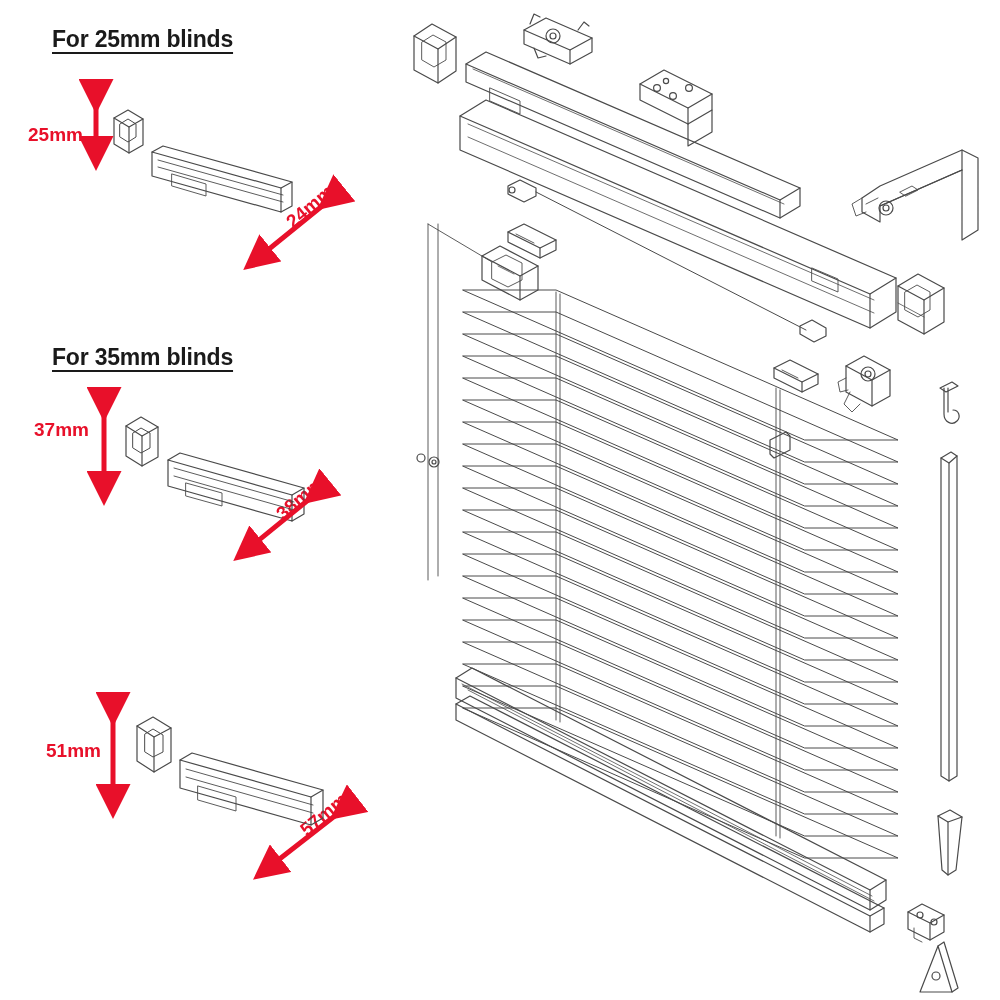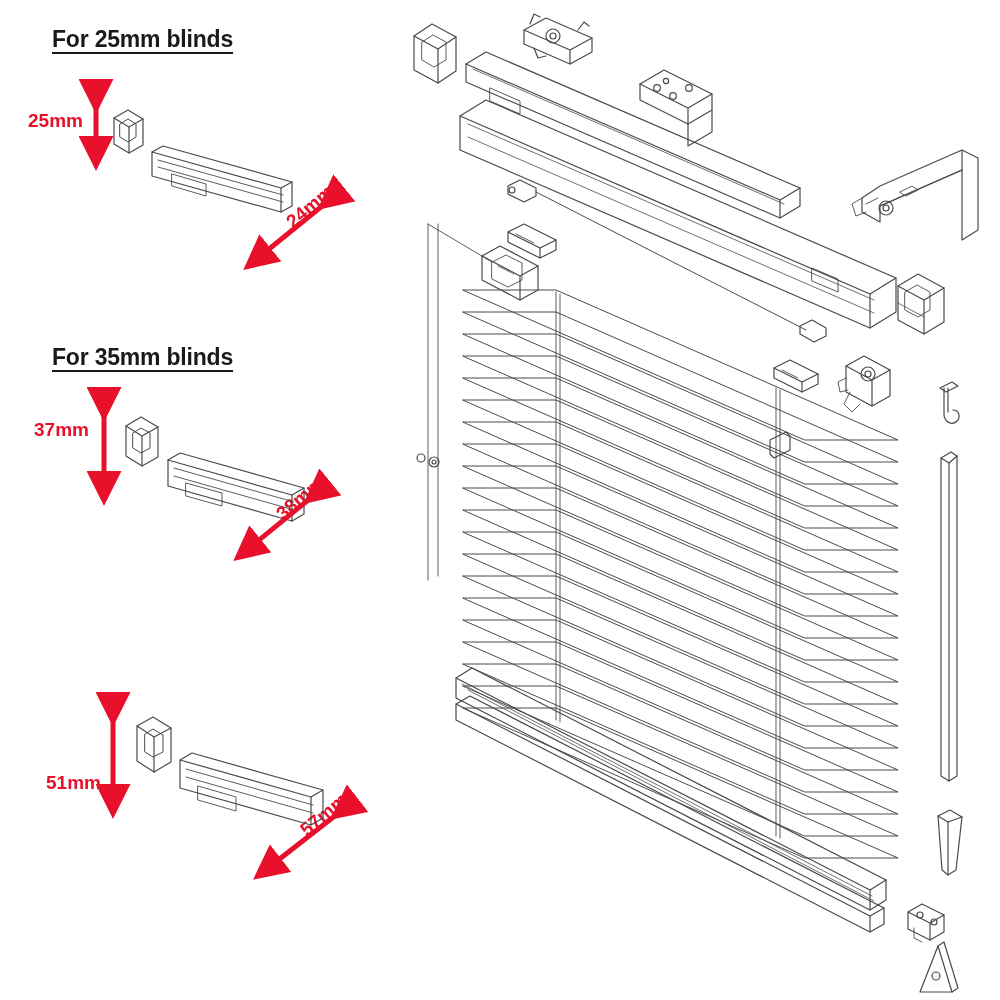--- a/index.html
+++ b/index.html
@@ -49,28 +49,28 @@
     height: 1000px;
     pointer-events: none;
   }
 </style>
 </head>
 <body>
 
 <div id="stage">
 
   <div class="section-title" style="left:52px; top:26px;">For 25mm blinds</div>
-  <div class="dim-label" style="left:28px; top:110px;">25mm</div>
+  <div class="dim-label" style="left:28px; top:124px;">25mm</div>
   <div class="dim-label rot" style="left:282px; top:216px;">24mm</div>
 
   <div class="section-title" style="left:52px; top:344px;">For 35mm blinds</div>
   <div class="dim-label" style="left:34px; top:419px;">37mm</div>
   <div class="dim-label rot" style="left:272px; top:508px;">38mm</div>
 
-  <div class="dim-label" style="left:46px; top:740px;margin-top:32px;">51mm</div>
+  <div class="dim-label" style="left:46px; top:740px;">51mm</div>
   <div class="dim-label rot" style="left:296px; top:824px;">57mm</div>
 
   <svg class="svg-layer" viewBox="0 0 1000 1000" xmlns="http://www.w3.org/2000/svg">
     <defs>
       <marker id="arrHead" markerWidth="7" markerHeight="7" refX="3.2" refY="3.5" orient="auto">
         <polygon points="0,0 7,3.5 0,7" fill="#e8102a"></polygon>
       </marker>
       <g id="lineStyle"></g>
     </defs>
 

